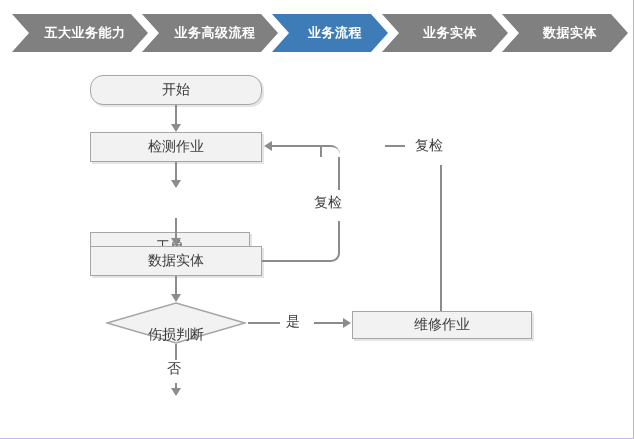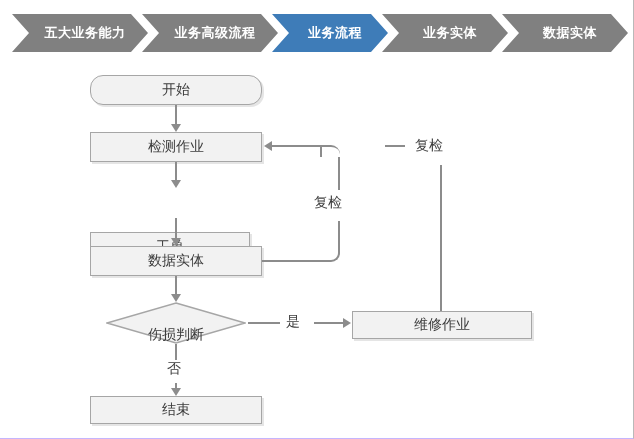--- a/index.html
+++ b/index.html
@@ -175,23 +175,20 @@
     <svg width="140" height="42" viewBox="0 0 140 42">
       <polygon points="70,1 139,21 70,41 1,21" fill="#f2f2f2" stroke="#a6a6a6" stroke-width="1.4"></polygon>
     </svg>
     <span class="dlabel">伤损判断</span>
   </div>
 
   <div class="node" style="left:352px; top:311px; width:180px; height:28px;">
     <span>维修作业</span>
   </div>
 
-  <div class="node" style="left:90px; top:396px; width:172px; height:28px;">
-    <span>结束</span>
-  </div>
 
   <div class="conn vline" style="left:175px; top:105px; height:20px;"></div>
   <div class="arrow-down" style="left:171px; top:124px;"></div>
 
   <div class="conn vline" style="left:175px; top:162px; height:19px;"></div>
   <div class="arrow-down" style="left:171px; top:180px;"></div>
 
   <div class="conn vline" style="left:175px; top:218px; height:20px;"></div>
   <div class="arrow-down" style="left:171px; top:238px;"></div>
 

